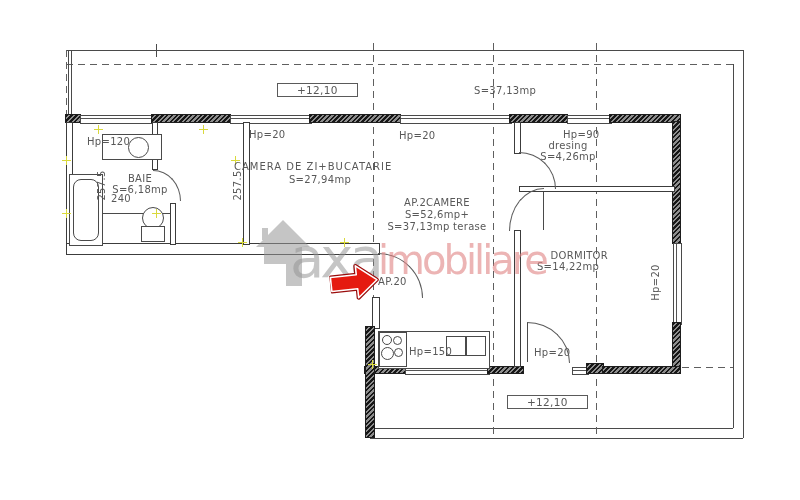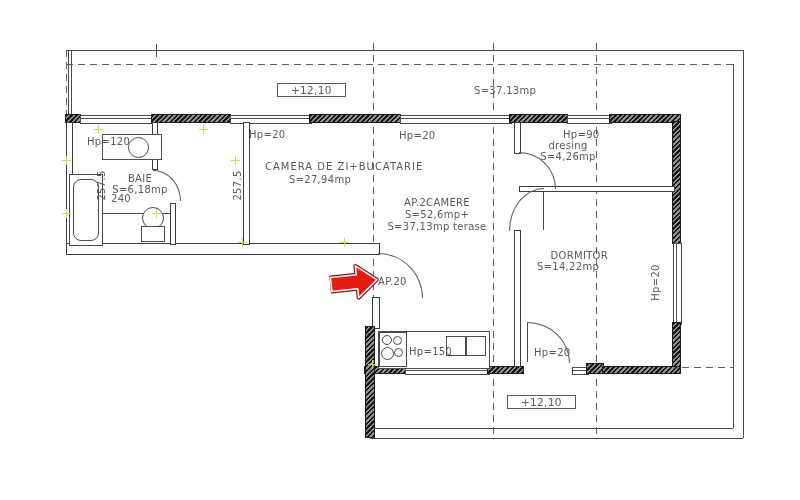--- a/index.html
+++ b/index.html
@@ -19,21 +19,21 @@
   
   .arc-tr{border-top:1px solid #5a5a5a;border-right:1px solid #5a5a5a;border-top-right-radius:100% 100%;z-index:2;}
   .arc-tl{border-top:1px solid #5a5a5a;border-left:1px solid #5a5a5a;border-top-left-radius:100% 100%;z-index:2;}
   
   .furn{border:1px solid #4a4a4a;background:#fff;z-index:2;}
   .circ{border:1px solid #4a4a4a;border-radius:50%;background:#fff;z-index:2;}
   
   .lbl{font-size:10px;color:#585858;white-space:nowrap;z-index:3;letter-spacing:.3px;}
   .lbl-c{text-align:center;}
   .rot{transform:rotate(-90deg);}
-  .boxlbl{border:1px solid #5a5a5a;padding:0 13px;background:#fff;font-size:10.5px;}
+  .boxlbl{border:1px solid #5a5a5a;padding:0 19px;background:#fff;font-size:10.5px;}
   .ycross{width:9px;height:9px;z-index:3;
     background:linear-gradient(#d9d93c,#d9d93c) center/9px 1px no-repeat,
                linear-gradient(#d9d93c,#d9d93c) center/1px 9px no-repeat;}
   
   #wm{z-index:4;pointer-events:none;}
   .wm-gray{font-size:56px;letter-spacing:-4px;color:rgba(150,150,150,.55);line-height:1;}
   .wm-pink{font-size:40px;letter-spacing:-3px;color:rgba(224,130,130,.6);line-height:1;}
   #arrow{z-index:6;}
 </style>
 </head>
@@ -130,21 +130,21 @@
   <div class="abs lbl" style="left:474px;top:85px;">S=37,13mp</div>
 
   <div class="abs lbl" style="left:87px;top:136px;">Hp=120</div>
   <div class="abs lbl" style="left:249px;top:129px;">Hp=20</div>
   <div class="abs lbl" style="left:399px;top:130px;">Hp=20</div>
   <div class="abs lbl" style="left:563px;top:129px;">Hp=90</div>
 
   <div class="abs lbl lbl-c" style="left:528px;top:140px;width:80px;">dresing</div>
   <div class="abs lbl lbl-c" style="left:528px;top:151px;width:80px;">S=4,26mp</div>
 
-  <div class="abs lbl lbl-c" style="left:265px;top:161px;width:140px;letter-spacing:1px;">CAMERA DE ZI+BUCATARIE</div>
+  <div class="abs lbl lbl-c" style="left:234px;top:161px;width:140px;letter-spacing:1px;">CAMERA DE ZI+BUCATARIE</div>
   <div class="abs lbl lbl-c" style="left:250px;top:174px;width:140px;">S=27,94mp</div>
 
   <div class="abs lbl lbl-c" style="left:105px;top:173px;width:70px;">BAIE</div>
   <div class="abs lbl lbl-c" style="left:105px;top:184px;width:70px;">S=6,18mp</div>
 
   <div class="abs lbl" style="left:111px;top:193px;">240</div>
   <div class="abs lbl lbl-c rot" style="left:81px;top:180px;width:40px;">257.5</div>
   <div class="abs lbl lbl-c rot" style="left:217px;top:180px;width:40px;">257.5</div>
 
   <div class="abs lbl lbl-c" style="left:377px;top:197px;width:120px;">AP.2CAMERE</div>
@@ -155,19 +155,28 @@
   <div class="abs lbl lbl-c" style="left:528px;top:261px;width:80px;">S=14,22mp</div>
   <div class="abs lbl lbl-c rot" style="left:635px;top:277px;width:40px;">Hp=20</div>
 
   <div class="abs lbl" style="left:378px;top:276px;">AP.20</div>
 
   <div class="abs lbl" style="left:409px;top:346px;">Hp=150</div>
   <div class="abs lbl" style="left:534px;top:347px;">Hp=20</div>
 
   <div class="abs lbl boxlbl" style="left:507px;top:395px;">+12,10</div>
 
+  <div id="wm" class="abs" style="left:254px;top:216px;width:320px;height:75px;">
+    <svg width="54" height="70" viewBox="0 0 54 70" style="position:absolute;left:2px;top:4px;opacity:.55;">
+      <path d="M27 0 L54 27 L46 27 L46 66 L30 66 L30 44 L8 44 L8 66 L8 27 L0 27 Z" fill="#969696"></path>
+      <rect x="8" y="27" width="38" height="17" fill="#969696"></rect>
+      <rect x="6" y="8" width="6" height="12" fill="#969696"></rect>
+    </svg>
+    <span class="abs wm-gray" style="left:36px;top:14px;">axa</span>
+    <span class="abs wm-pink" style="left:124px;top:24px;">imobiliare</span>
+  </div>
 
   <svg id="arrow" class="abs" width="50" height="40" viewBox="0 0 50 40" style="left:330px;top:262px;transform:rotate(-6deg);">
     <path d="M1 13 L27 13 L27 4 L47 20 L27 36 L27 27 L1 27 Z" fill="none" stroke="#9a0c0c" stroke-width="4" stroke-linejoin="round"></path>
     <path d="M1 13 L27 13 L27 4 L47 20 L27 36 L27 27 L1 27 Z" fill="#e51a10" stroke="#ffffff" stroke-width="1.6" stroke-linejoin="round"></path>
   </svg>
 
 </div>
 
 </body></html>

